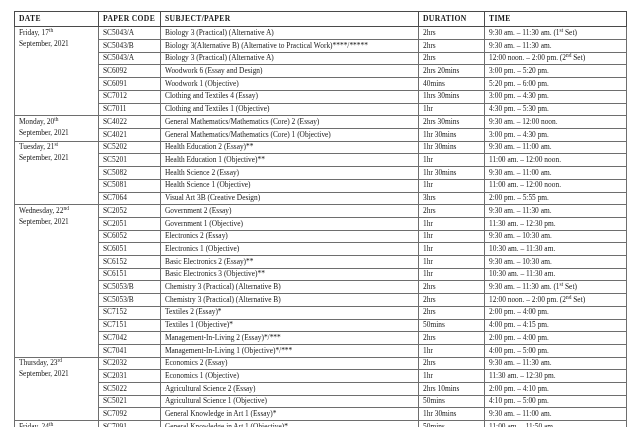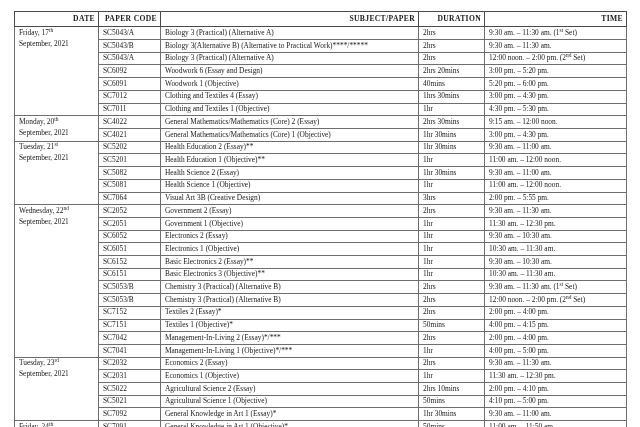--- a/index.html
+++ b/index.html
@@ -36,21 +36,21 @@
 
   table.timetable th,
   table.timetable td {
     border: 1px solid #6e6e6e;
     padding: 0.6px 3px 0.6px 4px;
     vertical-align: top;
     white-space: nowrap;
     overflow: hidden;
   }
   table.timetable thead th {
-    text-align: right;
+    text-align: left;
     font-weight: bold;
     font-size: 7.6px;
     letter-spacing: 0.35px;
     padding-top: 1.8px;
     padding-bottom: 1.8px;
     border-width: 1px;
     border-color: #4a4a4a;
   }
   
   tr.group-start > td,
@@ -134,21 +134,21 @@
           <td>SC7011</td>
           <td>Clothing and Textiles 1 (Objective)</td>
           <td>1hr</td>
           <td><span>4:30 pm. – 5:30 pm.</span></td>
         </tr>
         <tr class="day-start group-start">
           <td class="date-cell" rowspan="2"><span>Monday, 20</span><sup>th</sup><br><span>September, 2021</span></td>
           <td>SC4022</td>
           <td>General Mathematics/Mathematics (Core) 2 (Essay)</td>
           <td>2hrs 30mins</td>
-          <td><span>9:15 am. – 12:00 noon.</span></td>
+          <td><span>9:30 am. – 12:00 noon.</span></td>
         </tr>
         <tr>
           <td>SC4021</td>
           <td>General Mathematics/Mathematics (Core) 1 (Objective)</td>
           <td>1hr 30mins</td>
           <td><span>3:00 pm. – 4:30 pm.</span></td>
         </tr>
         <tr class="day-start group-start">
           <td class="date-cell" rowspan="5"><span>Tuesday, 21</span><sup>st</sup><br><span>September, 2021</span></td>
           <td>SC5202</td>
@@ -247,21 +247,21 @@
           <td>2hrs</td>
           <td><span>2:00 pm. – 4:00 pm.</span></td>
         </tr>
         <tr>
           <td>SC7041</td>
           <td>Management-In-Living 1 (Objective)*/***</td>
           <td>1hr</td>
           <td><span>4:00 pm. – 5:00 pm.</span></td>
         </tr>
         <tr class="day-start group-start">
-          <td class="date-cell" rowspan="5"><span>Tuesday, 23</span><sup>rd</sup><br><span>September, 2021</span></td>
+          <td class="date-cell" rowspan="5"><span>Thursday, 23</span><sup>rd</sup><br><span>September, 2021</span></td>
           <td>SC2032</td>
           <td>Economics 2 (Essay)</td>
           <td>2hrs</td>
           <td><span>9:30 am. – 11:30 am.</span></td>
         </tr>
         <tr>
           <td>SC2031</td>
           <td>Economics 1 (Objective)</td>
           <td>1hr</td>
           <td><span>11:30 am. – 12:30 pm.</span></td>

